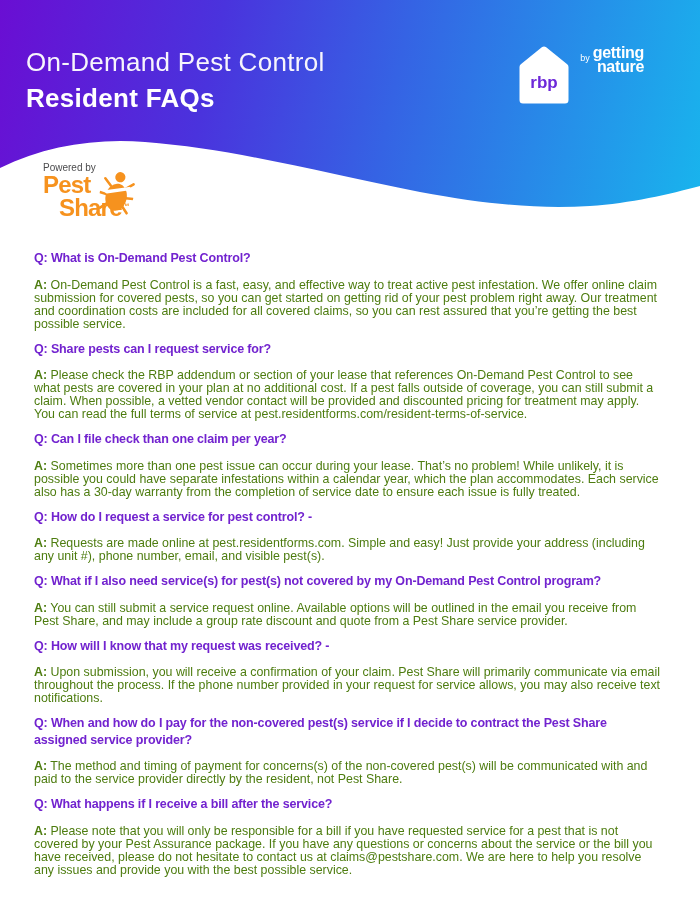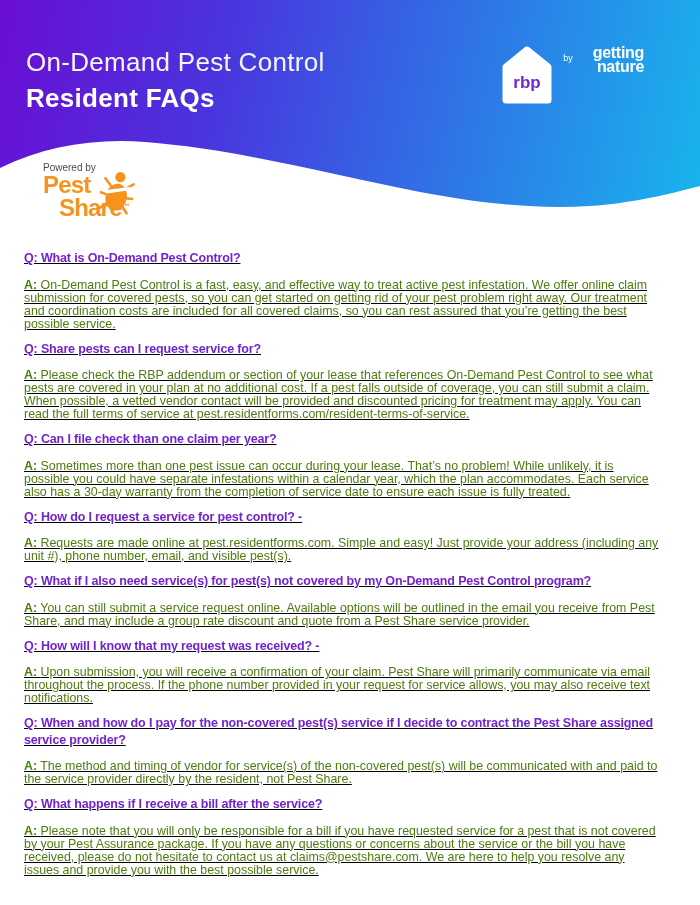--- a/index.html
+++ b/index.html
@@ -10,36 +10,36 @@
   
   .header { position:relative; width:700px; height:240px;
     background:linear-gradient(102deg,#6a0ed3 0%,#4a33dd 30%,#3563e4 55%,#18b6ed 100%); }
   .header-title { position:absolute; left:26px; top:44px; color:#f7f5fc; }
   .header-title .t1 { font-size:26px; font-weight:400; letter-spacing:.3px; line-height:36px; }
   .header-title .t2 { font-size:26px; font-weight:700; letter-spacing:.3px; line-height:36px; color:#ffffff; }
 
   .brand-lockup { position:absolute; right:56px; top:46px; display:flex; gap:9px; }
   .rbp-badge { width:54px; height:62px; }
   .rbp-badge text { font-family:"Liberation Sans","DejaVu Sans",sans-serif; font-weight:700; }
-  .sn-wrap { display:flex; align-items:flex-start; gap:20px; color:#ffffff; }
+  .sn-wrap { display:flex; align-items:flex-start; gap:3px; color:#ffffff; }
   .sn-by { font-size:9px; margin-top:7px; font-weight:400; }
   .sn-lines { text-align:right; font-size:16px; font-weight:700; line-height:14px; letter-spacing:-.3px; }
 
   .wave { position:absolute; left:0; bottom:0; width:700px; height:110px; display:block; }
 
   
   .powered { position:absolute; left:43px; top:162px; width:160px; }
   .powered-label { font-size:10px; color:#4b4b4d; font-weight:400; margin-bottom:1px; }
   .ps-line1, .ps-line2 { font-size:24px; font-weight:700; letter-spacing:-.8px; line-height:22px; color:#f6921e; }
   .ps-line2 { margin-left:16px; }
   .ps-tm { font-size:8px; vertical-align:7px; letter-spacing:0; }
   .bug { position:absolute; left:57px; top:8px; transform:rotate(12deg); }
 
   
-  .content { padding:10px 38px 0 24px;text-decoration:underline; }
+  .content { padding:10px 38px 0 34px; }
   .faq h3 { font-size:12.5px; line-height:16.5px; font-weight:700; letter-spacing:-.15px;
             color:#7223cf; margin:0 0 3px 0; }
   .faq p  { font-size:12.4px; line-height:13px; color:#4d7c0f; margin:12px 0 10px 0; }
   .faq p b { font-weight:700; }
 </style>
 </head>
 <body>
 
 <div class="page">
 
@@ -121,21 +121,21 @@
       <p><b>A:</b> <span>You can still submit a service request online. Available options will be outlined in the email you receive from Pest Share, and may include a group rate discount and quote from a Pest Share service provider.</span></p>
     </section>
 
     <section class="faq">
       <h3>Q: How will I know that my request was received? -</h3>
       <p><b>A:</b> <span>Upon submission, you will receive a confirmation of your claim. Pest Share will primarily communicate via email throughout the process. If the phone number provided in your request for service allows, you may also receive text notifications.</span></p>
     </section>
 
     <section class="faq">
       <h3>Q: When and how do I pay for the non-covered pest(s) service if I decide to contract the Pest Share assigned service provider?</h3>
-      <p><b>A:</b> <span>The method and timing of vendor for service(s) of the non-covered pest(s) will be communicated with and paid to the service provider directly by the resident, not Pest Share.</span></p>
+      <p><b>A:</b> <span>The method and timing of payment for concerns(s) of the non-covered pest(s) will be communicated with and paid to the service provider directly by the resident, not Pest Share.</span></p>
     </section>
 
     <section class="faq">
       <h3>Q: What happens if I receive a bill after the service?</h3>
       <p><b>A:</b> <span>Please note that you will only be responsible for a bill if you have requested service for a pest that is not covered by your Pest Assurance package. If you have any questions or concerns about the service or the bill you have received, please do not hesitate to contact us at claims@pestshare.com. We are here to help you resolve any issues and provide you with the best possible service.</span></p>
     </section>
 
   </div>
 </div>
 

